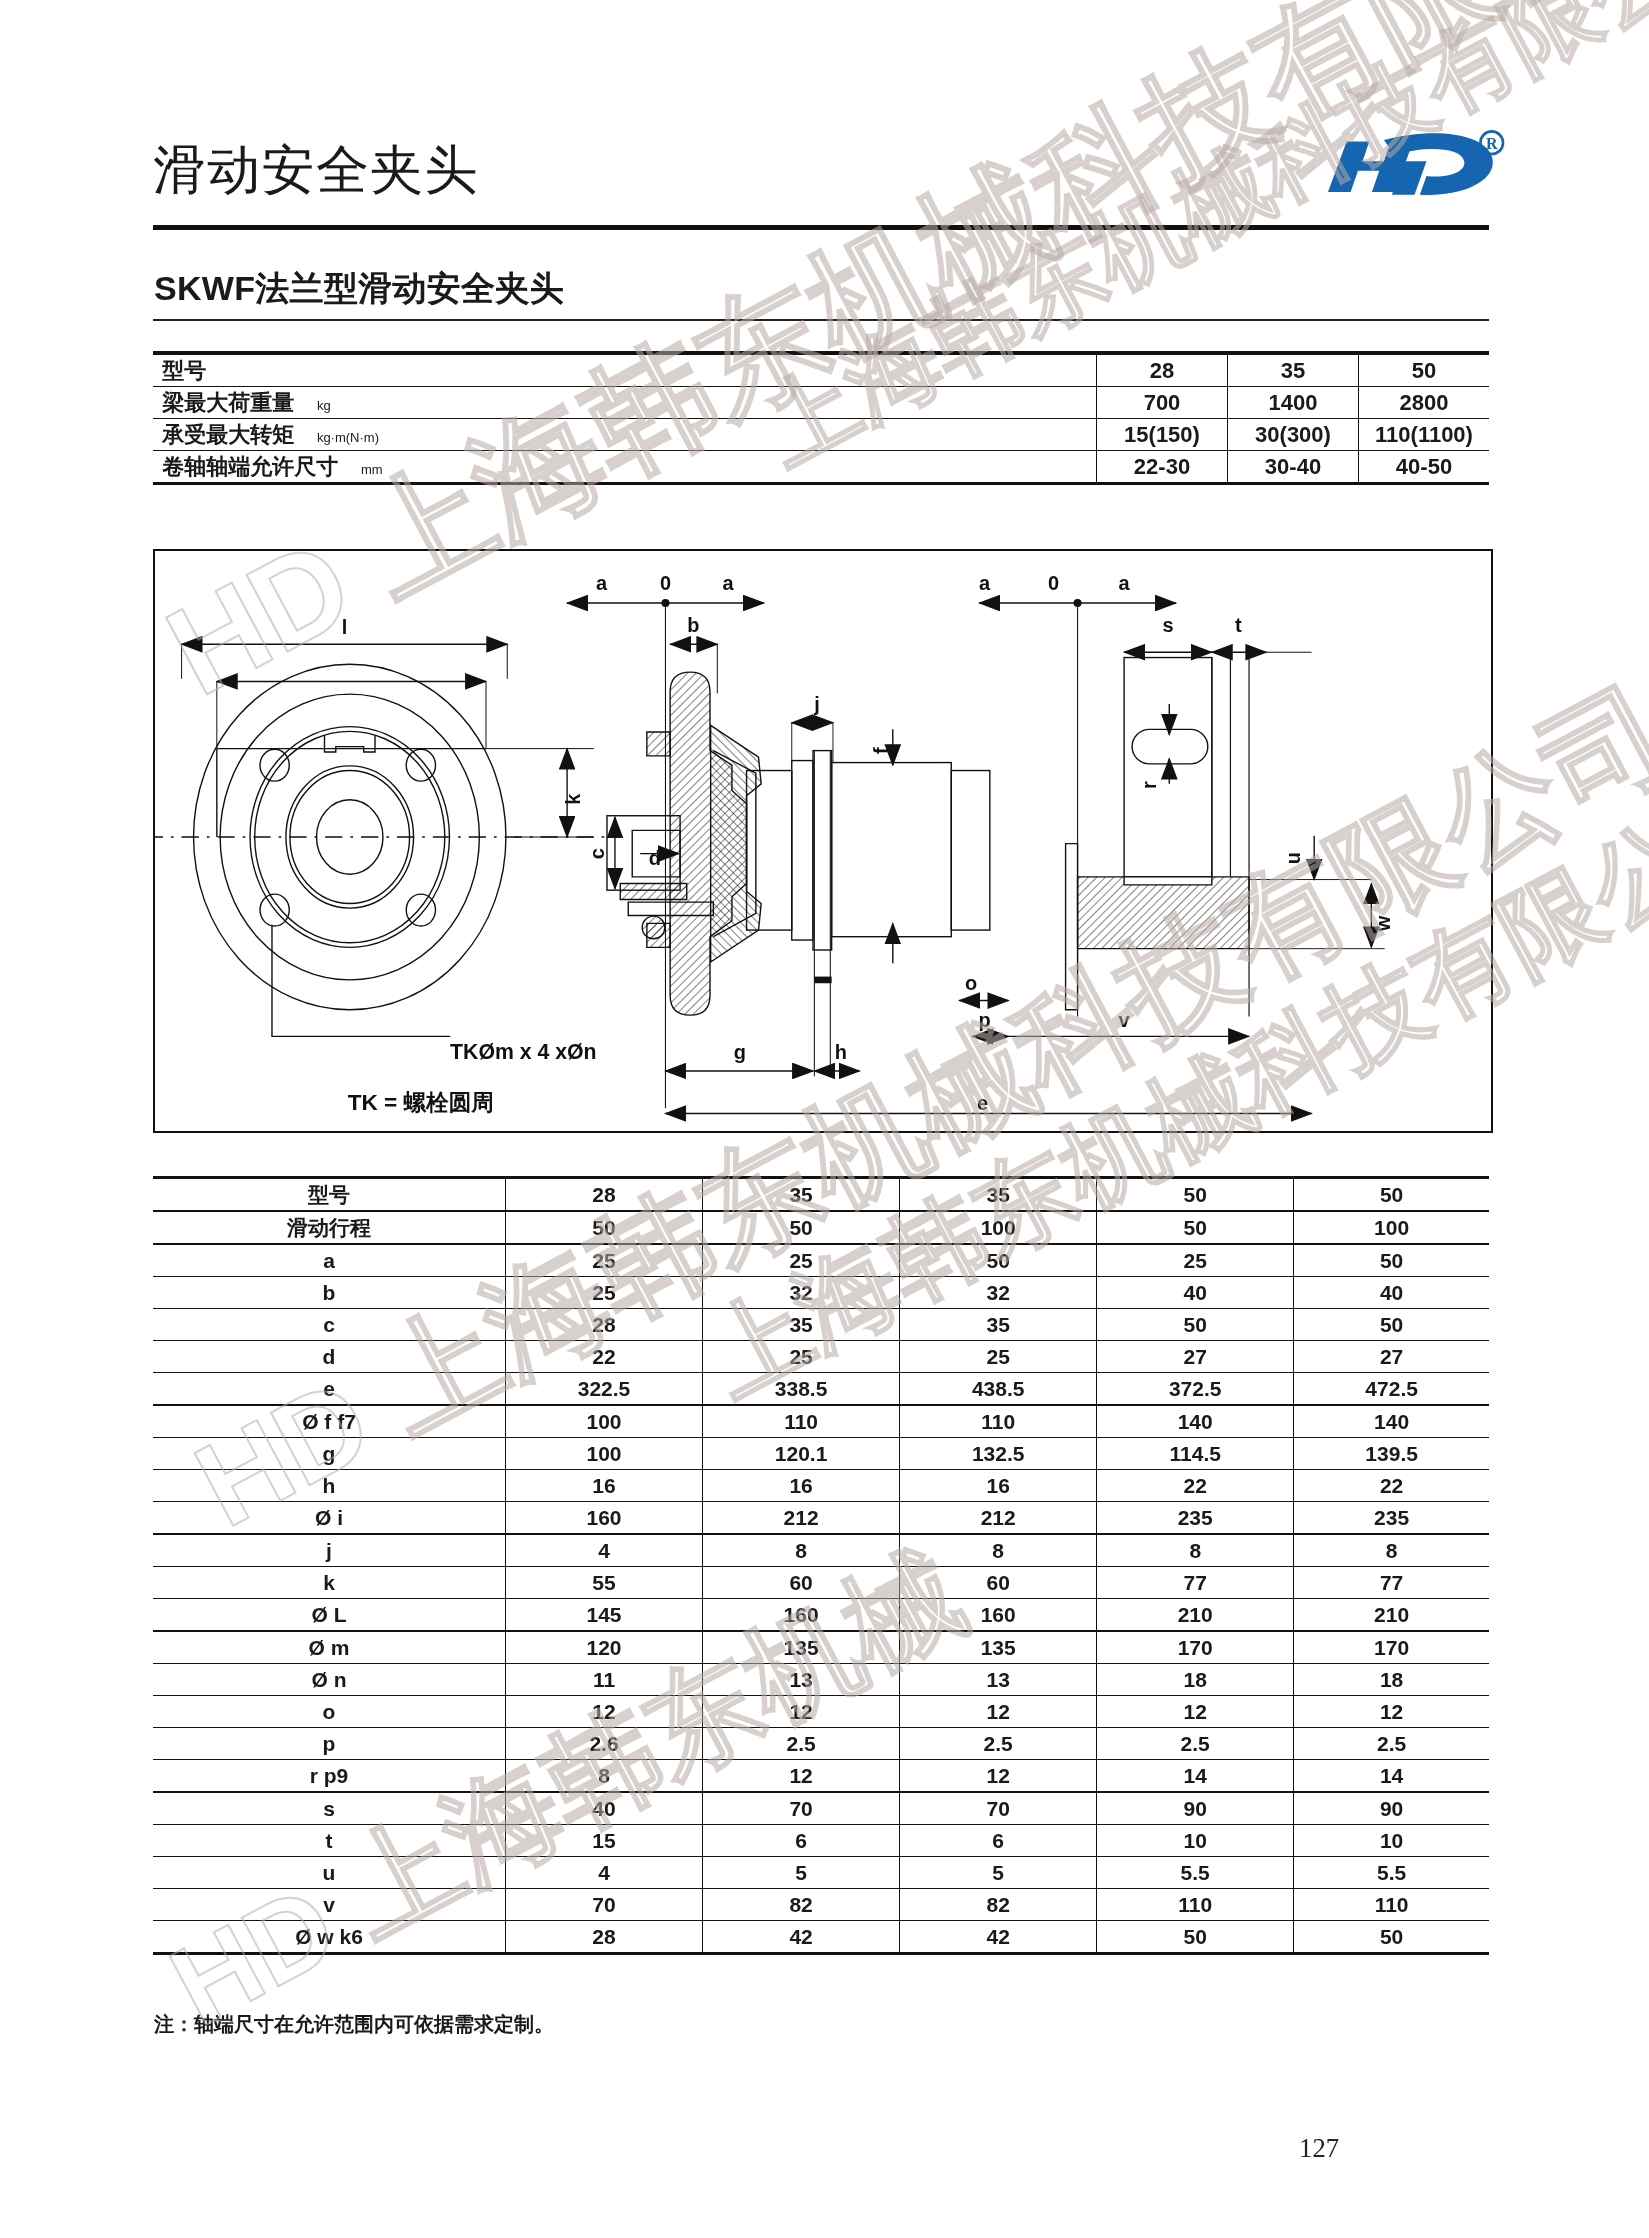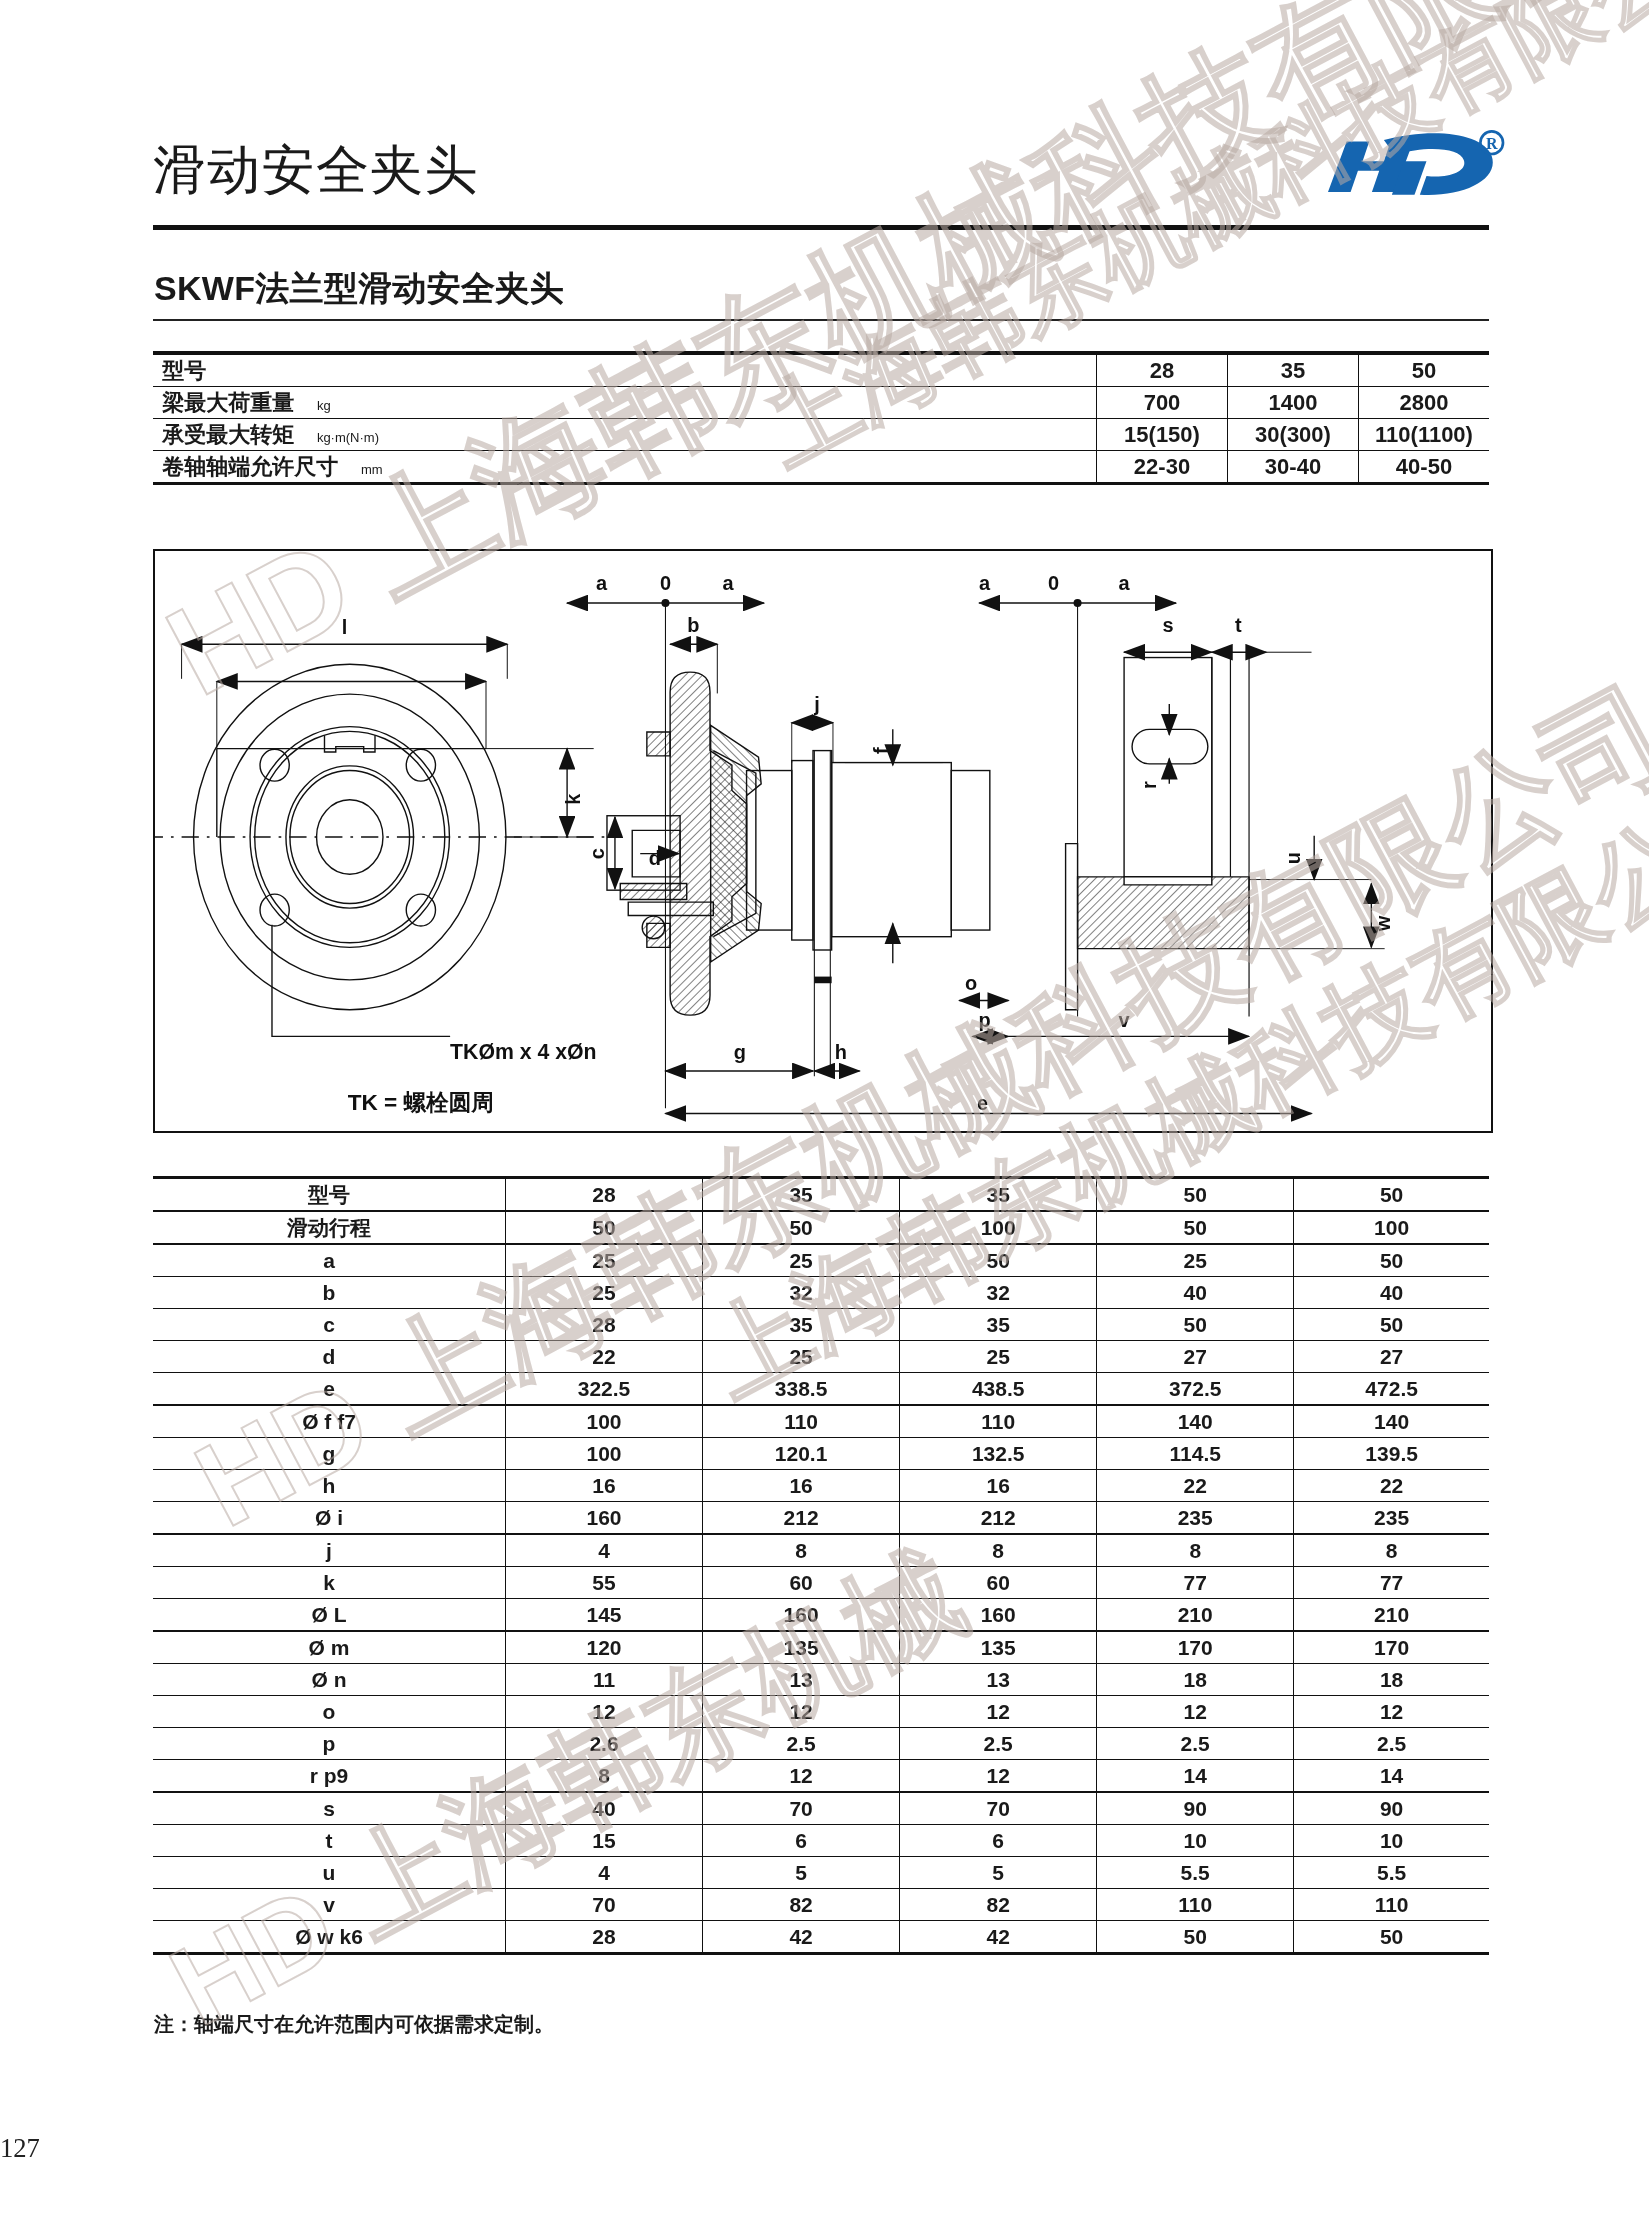--- a/index.html
+++ b/index.html
@@ -49,21 +49,21 @@
   .dims td{
     border-bottom:1.3px solid #111;border-left:1.3px solid #111;
     height:31px;padding:0;text-align:center;font-size:21px;font-weight:600;
   }
   .dims td:first-child{border-left:0;width:352px;font-weight:bold;}
   .dims tr:first-child td{border-top:3.3px solid #111;}
   .dims tr:last-child td{border-bottom:3.3px solid #111;}
   .dims .thick{border-bottom-width:2.7px;}
 
   .note{position:absolute;left:154px;top:2011px;font-size:20px;font-weight:bold;white-space:nowrap;}
-  .pageno{position:absolute;left:0;top:2133px;width:1339px;text-align:left;
+  .pageno{position:absolute;left:0;top:2133px;width:1339px;text-align:right;
           font-family:"Liberation Serif","DejaVu Serif",serif;font-size:26.6px;color:#222;}
 
   
   .wm{position:absolute;inset:0;pointer-events:none;}
   .wm text{
     font-family:"Liberation Sans",sans-serif;font-weight:bold;
     fill:none;stroke:#b9aba4;stroke-width:3;opacity:.55;
   }
 </style>
 </head>

